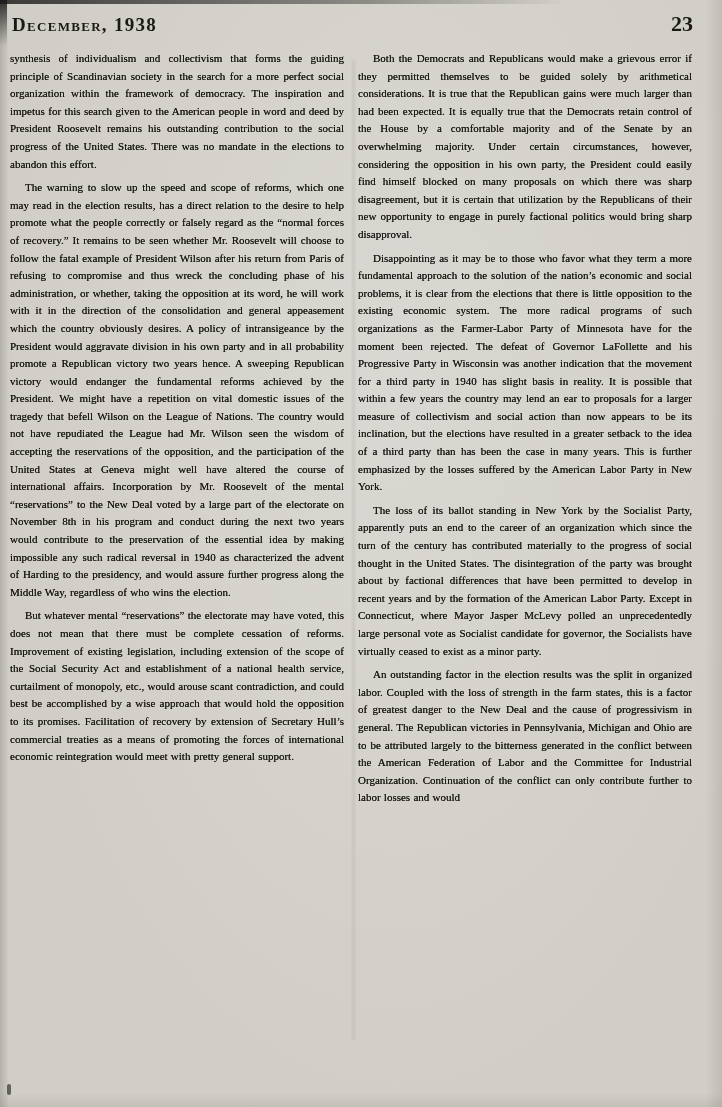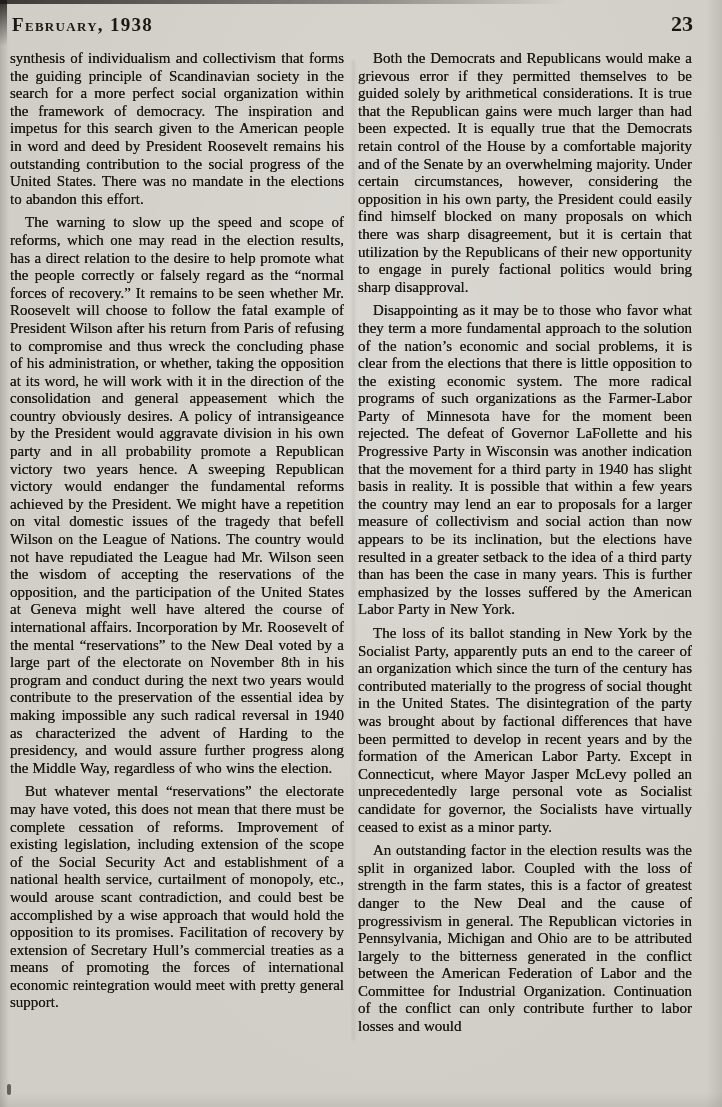--- a/index.html
+++ b/index.html
@@ -51,21 +51,21 @@
   }
   .page-number { font-weight: bold; font-size: 22px; }
 
   .columns {
     display: flex; gap: 14px;
     padding: 13px 30px 0 10px;
   }
   .col {
     flex: 1;
     text-align: justify;
-    font-size: 15px;
+    font-size: 11px;
     line-height: 17.6px;
     hyphens: auto;
     -webkit-hyphens: auto;
   }
   .col p {
     margin: 0 0 6px 0;
     text-indent: 15px;
     text-shadow: 0 0 0.35px rgba(22,20,16,0.9);
     word-spacing: 0.5px;
   }
@@ -75,21 +75,21 @@
 <body>
 
 <div class="page">
 
   <div class="edge-top"></div>
   <div class="corner-blotch"></div>
   <div class="gutter-shadow"></div>
   <div class="speck-bottom-left"></div>
 
   <header>
-    <span class="issue-date">February, 1938</span>
+    <span class="issue-date">December, 1938</span>
     <span class="page-number">23</span>
   </header>
 
   <div class="columns">
     <div class="col">
       <p class="continuation">synthesis of individualism and collectivism that forms the guiding principle of Scandinavian society in the search for a more perfect social organization within the framework of democracy. The inspiration and impetus for this search given to the American people in word and deed by President Roosevelt remains his outstanding contribution to the social progress of the United States. There was no mandate in the elections to abandon this effort.</p>
       <p>The warning to slow up the speed and scope of reforms, which one may read in the election results, has a direct relation to the desire to help promote what the people correctly or falsely regard as the “normal forces of recovery.” It remains to be seen whether Mr. Roosevelt will choose to follow the fatal example of President Wilson after his return from Paris of refusing to compromise and thus wreck the concluding phase of his administration, or whether, taking the opposition at its word, he will work with it in the direction of the consolidation and general appeasement which the country obviously desires. A policy of intransigeance by the President would aggravate division in his own party and in all probability promote a Republican victory two years hence. A sweeping Republican victory would endanger the fundamental reforms achieved by the President. We might have a repetition on vital domestic issues of the tragedy that befell Wilson on the League of Nations. The country would not have repudiated the League had Mr. Wilson seen the wisdom of accepting the reservations of the opposition, and the participation of the United States at Geneva might well have altered the course of international affairs. Incorporation by Mr. Roosevelt of the mental “reservations” to the New Deal voted by a large part of the electorate on November 8th in his program and conduct during the next two years would contribute to the preservation of the essential idea by making impossible any such radical reversal in 1940 as characterized the advent of Harding to the presidency, and would assure further progress along the Middle Way, regardless of who wins the election.</p>
       <p>But whatever mental “reservations” the electorate may have voted, this does not mean that there must be complete cessation of reforms. Improvement of existing legislation, including extension of the scope of the Social Security Act and establishment of a national health service, curtailment of monopoly, etc., would arouse scant contradiction, and could best be accomplished by a wise approach that would hold the opposition to its promises. Facilitation of recovery by extension of Secretary Hull’s commercial treaties as a means of promoting the forces of international economic reintegration would meet with pretty general support.</p>
     </div>
     <div class="col">

